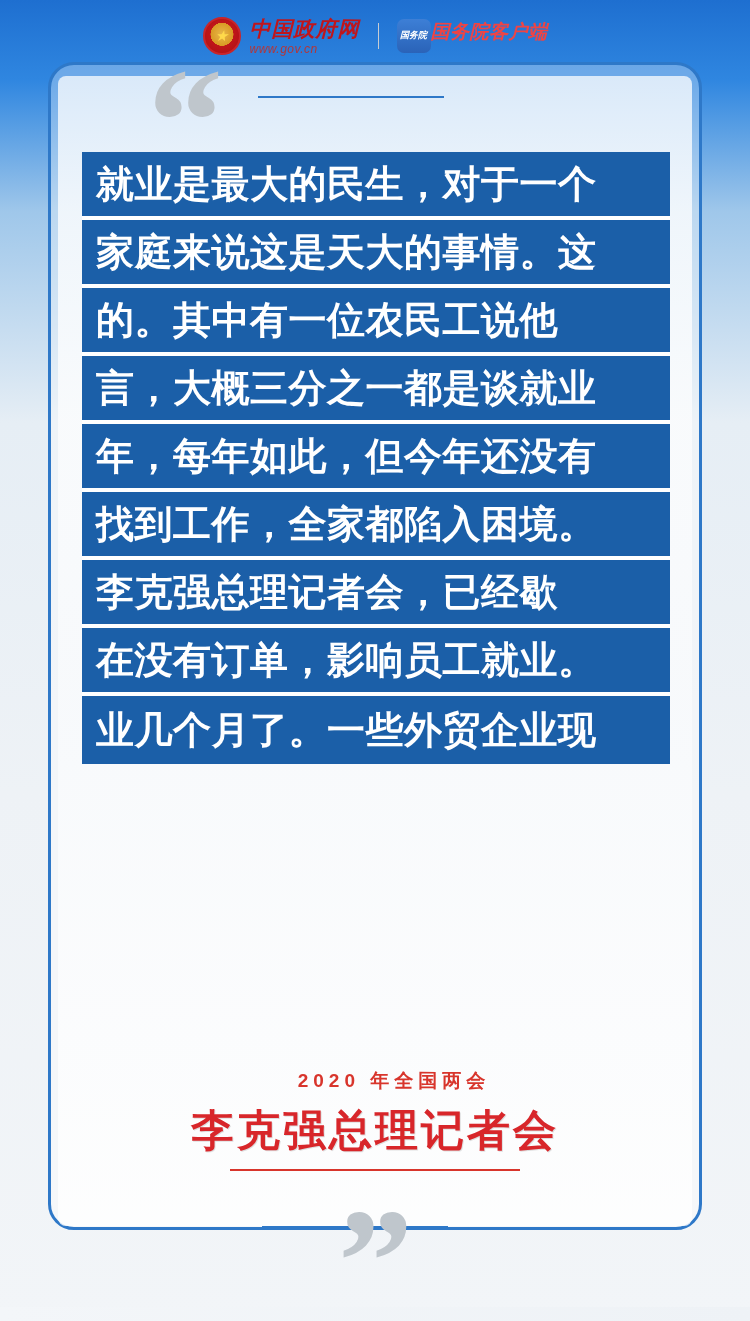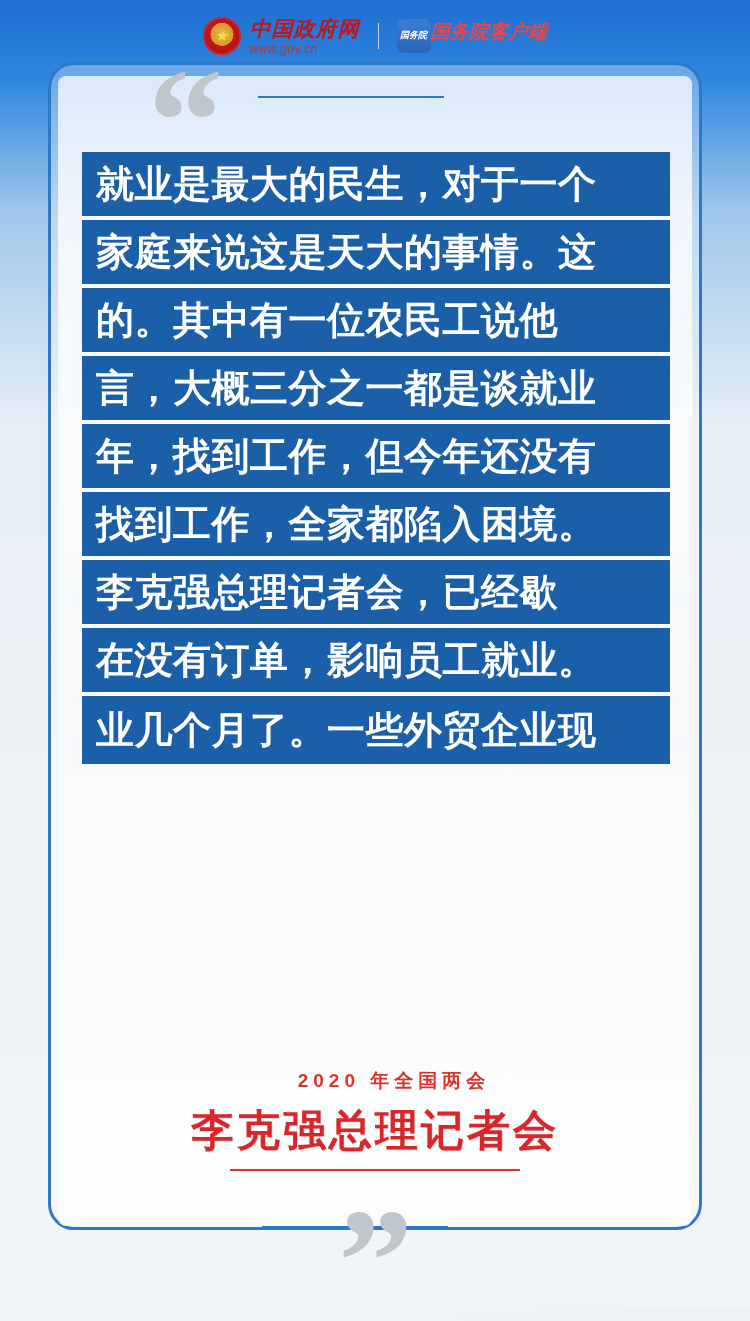--- a/index.html
+++ b/index.html
@@ -217,21 +217,21 @@
 <div class="quote-open">“</div>
 <div class="rule rule-top"></div>
 <div class="rule rule-bottom"></div>
 <div class="quote-close">”</div>
 
 <div class="lines">
   <div class="line">就业是最大的民生，对于一个</div>
   <div class="line">家庭来说这是天大的事情。这</div>
   <div class="line">的。其中有一位农民工说他</div>
   <div class="line">言，大概三分之一都是谈就业</div>
-  <div class="line">年，找到工作，但今年还没有</div>
+  <div class="line">年，每年如此，但今年还没有</div>
   <div class="line">找到工作，全家都陷入困境。</div>
   <div class="line">李克强总理记者会，已经歇</div>
   <div class="line">在没有订单，影响员工就业。</div>
   <div class="line">业几个月了。一些外贸企业现</div>
 </div>
 
 <div class="footer">
   <div class="footer-sub">2020 年全国两会</div>
   <div class="footer-main">李克强总理记者会</div>
   <div class="footer-underline"></div>

